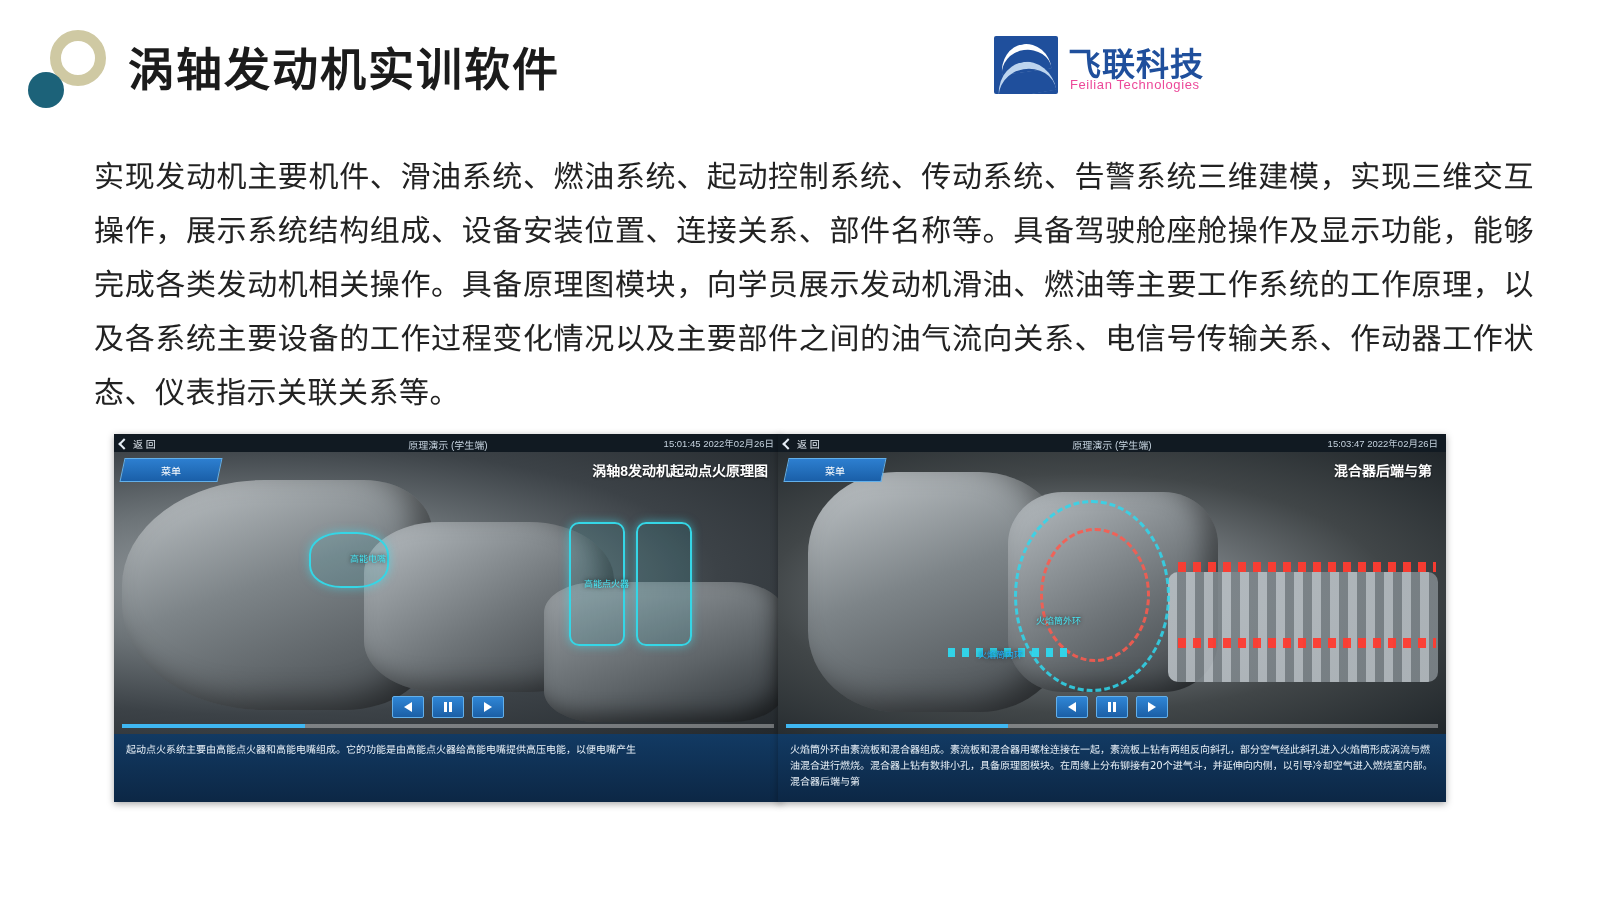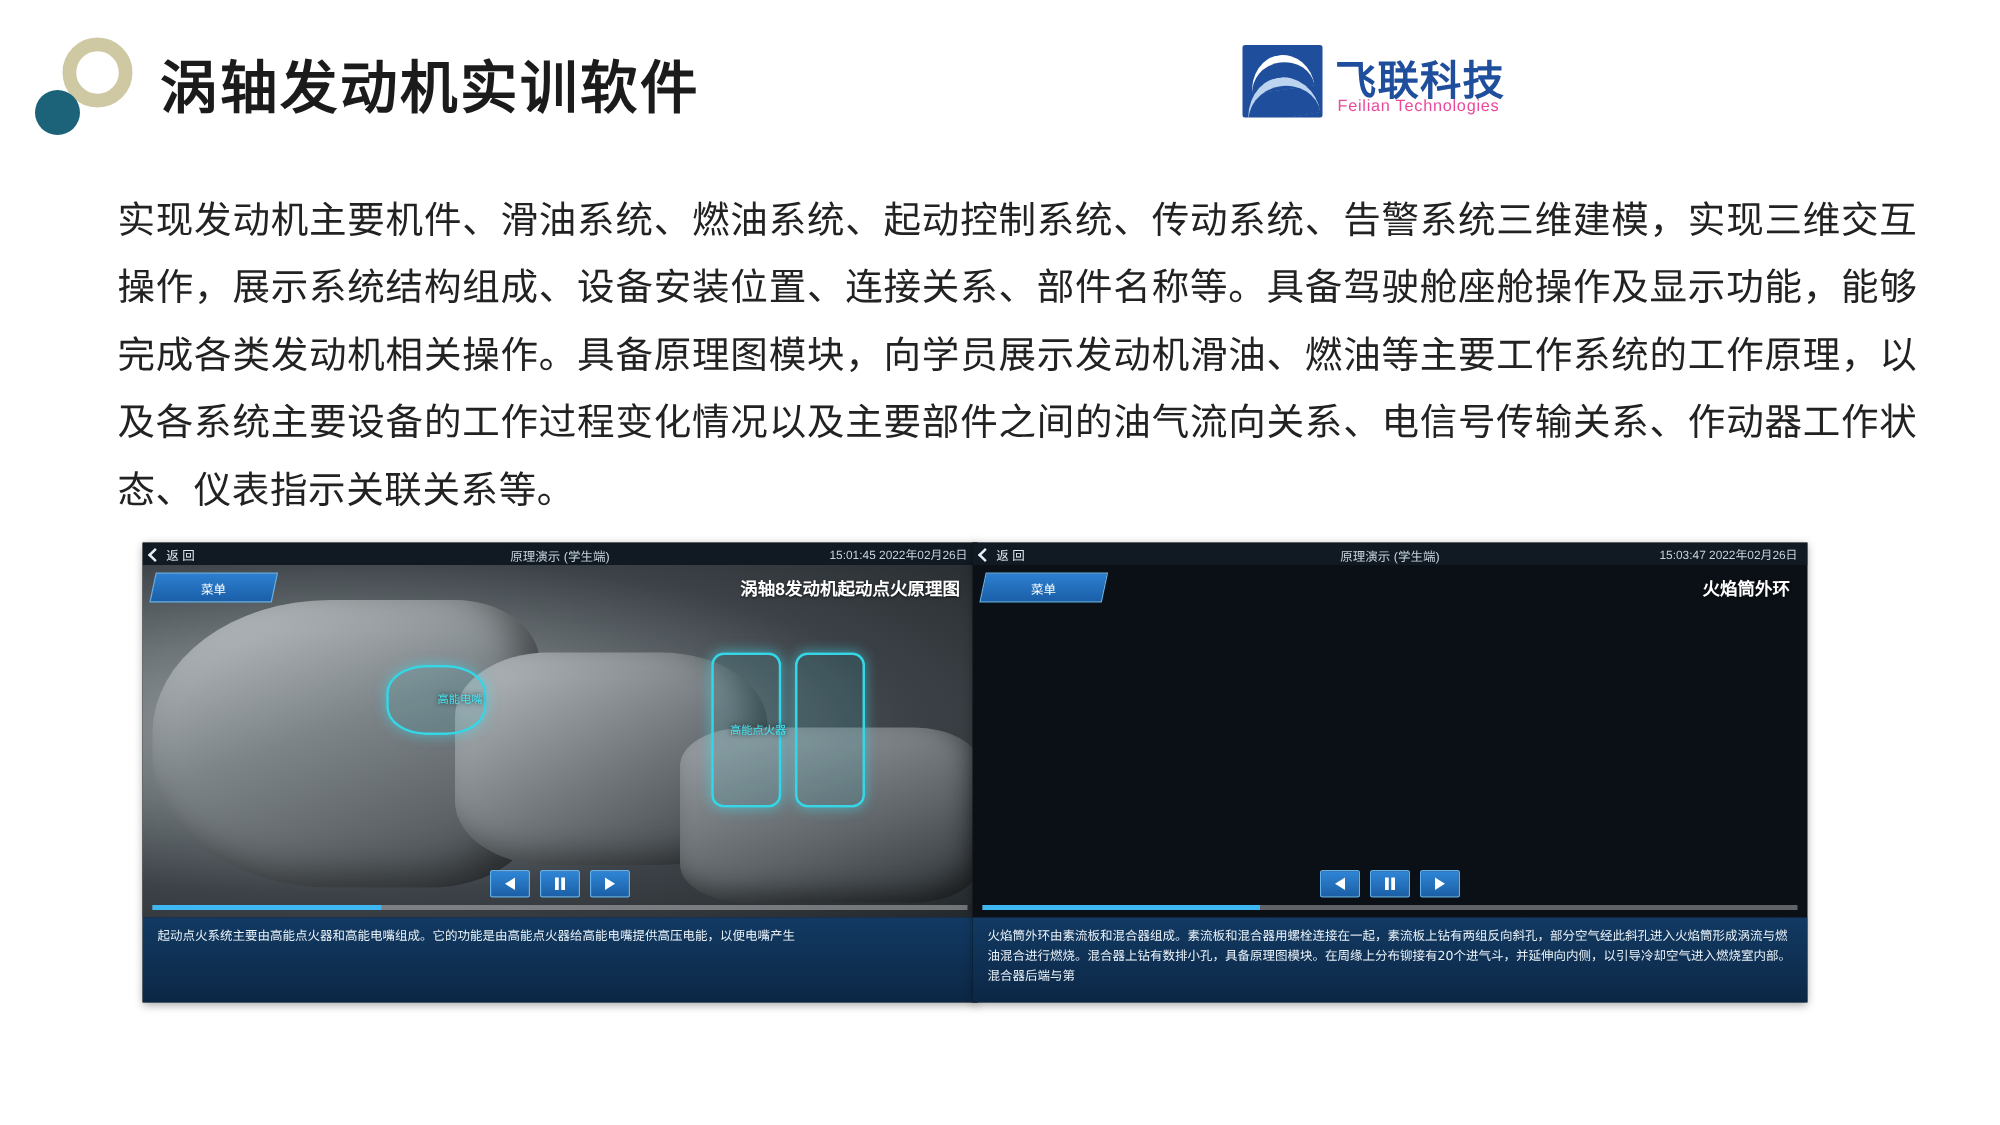--- a/index.html
+++ b/index.html
@@ -422,26 +422,41 @@
 
   <div class="shot-topbar">
     <div class="shot-back">
       <span class="chev"></span>
       <span>返 回</span>
     </div>
     <div class="shot-center">原理演示 (学生端)</div>
     <div class="shot-time">15:03:47 2022年02月26日</div>
   </div>
 
+  <div class="viewport vp-right">
+    <div class="engine-body eb1" style="left:30px;top:20px;width:260px;height:240px;border-radius:34%;"></div>
+    <div class="engine-body eb2" style="left:230px;top:40px;width:210px;height:200px;border-radius:26%;"></div>
+    <div class="duct" style="left:390px;top:120px;width:270px;height:110px;"></div>
+
+    <div class="swirl" style="left:236px;top:48px;width:150px;height:186px;"></div>
+    <div class="swirl" style="left:262px;top:76px;width:104px;height:128px;border-color:#ff5a4d;"></div>
+
+    <div class="flow-red" style="left:400px;top:110px;width:258px;"></div>
+    <div class="flow-red" style="left:400px;top:186px;width:258px;"></div>
+    <div class="flow-cyan" style="left:170px;top:196px;width:120px;"></div>
+
+    <div class="hl-label" style="left:258px;top:162px;">火焰筒外环</div>
+    <div class="hl-label" style="left:200px;top:196px;color:#1fb4ff;">火焰筒内环</div>
+  </div>
 
   <div class="shot-menu">
     <span>菜单</span>
   </div>
 
-  <div class="shot-heading">火焰筒外环</div>
+  <div class="shot-heading">混合器后端与第</div>
 
   <div class="progressbar">
     <div class="fill" style="width:34%"></div>
   </div>
 
   <div class="controls">
     <div class="ctrl-btn">
         <span class="tri-l"></span>
       </div>
     <div class="ctrl-btn">

